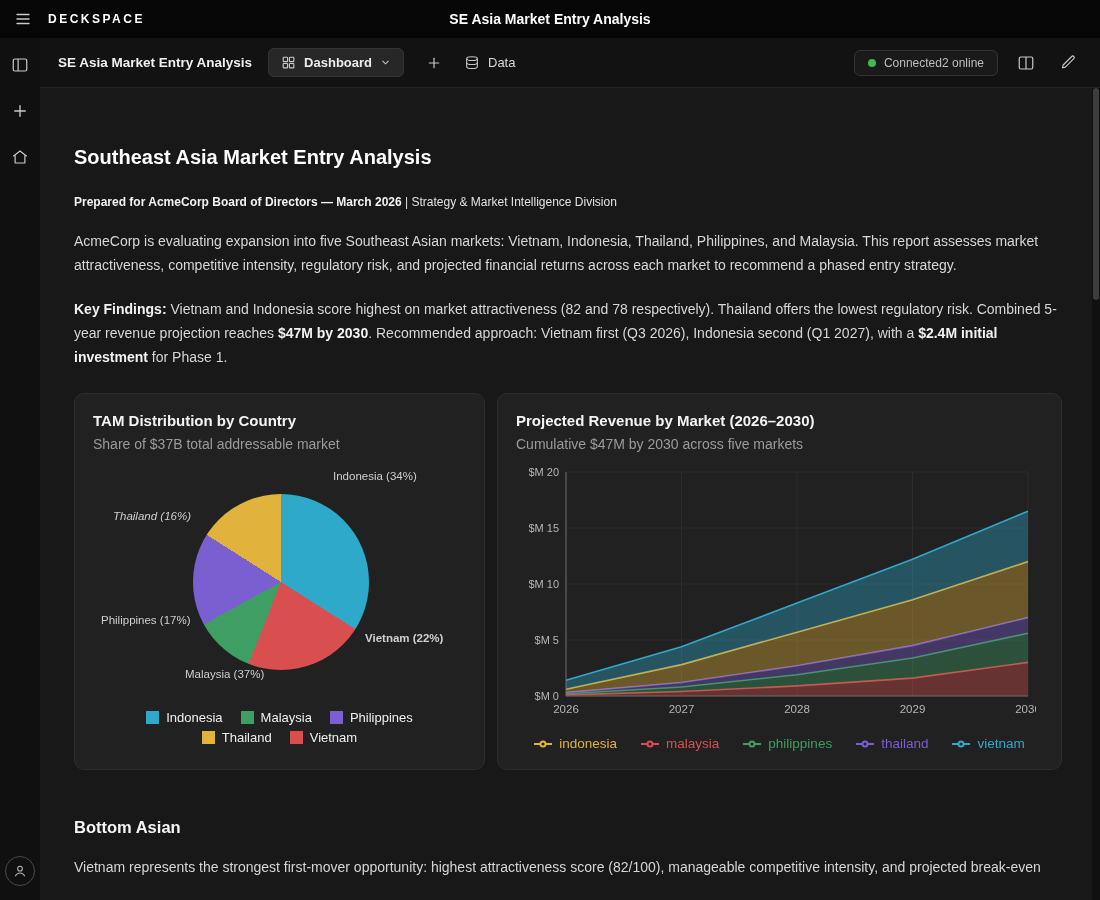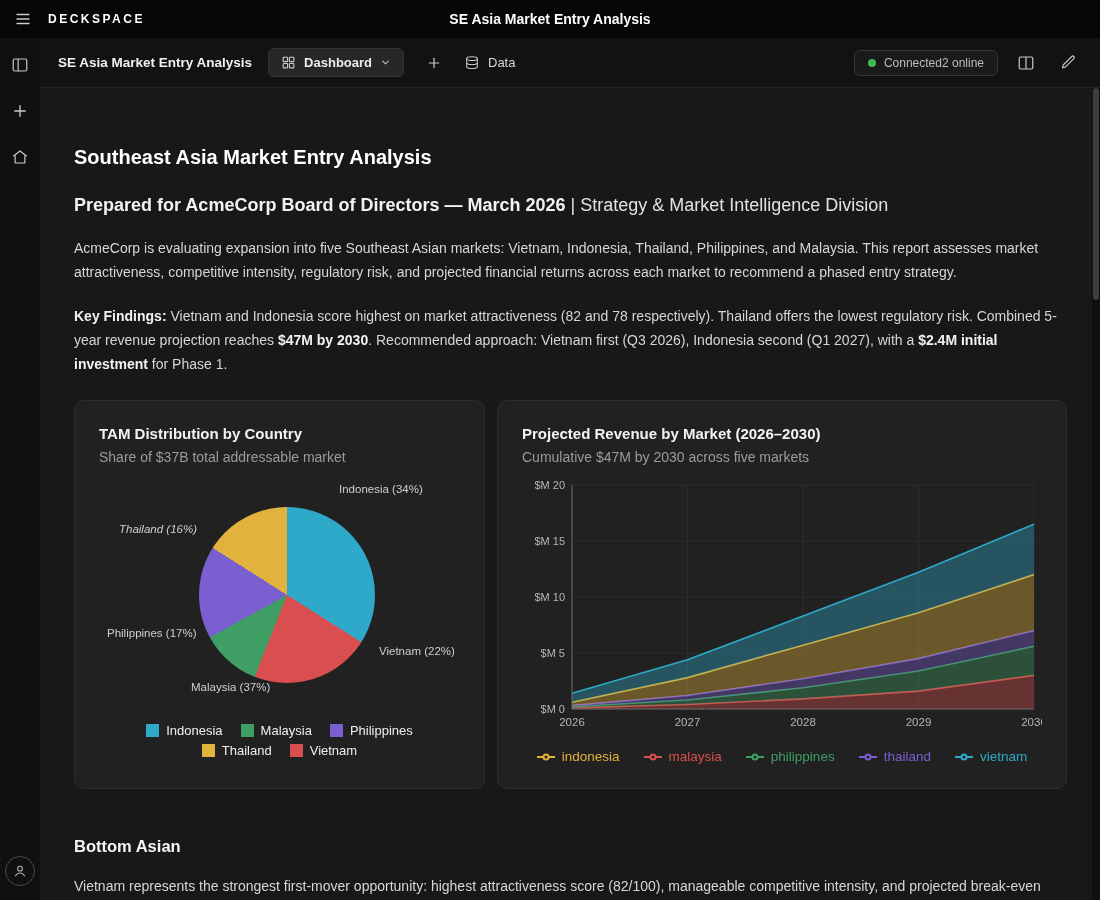--- a/index.html
+++ b/index.html
@@ -28,41 +28,41 @@
   .view-btn { display:flex; align-items:center; gap:8px; background:#272727; border:1px solid #343434; border-radius:6px; padding:6px 12px; font-size:13px; font-weight:bold; color:#ececec; cursor:pointer; }
   .tool-icon-btn { width:28px; height:28px; border-radius:6px; display:flex; align-items:center; justify-content:center; color:#c9c9c9; cursor:pointer; }
   .data-btn { display:flex; align-items:center; gap:8px; font-size:13px; color:#d8d8d8; cursor:pointer; }
   .toolbar-right { margin-left:auto; display:flex; align-items:center; gap:14px; }
   .status-pill { display:flex; align-items:center; gap:8px; border:1px solid #353535; background:#1a1a1a; border-radius:6px; padding:5px 13px; font-size:12px; color:#bdbdbd; cursor:pointer; white-space:nowrap; }
   .status-dot { width:8px; height:8px; border-radius:50%; background:#3fb950; }
 
   
   .content { position:absolute; top:88px; left:40px; right:8px; bottom:0; background:#181818; padding:58px 30px 0 34px; overflow:hidden; }
   .doc-heading { font-size:20px; color:#ffffff; margin-bottom:26px; font-weight:bold; }
-  .byline { font-size:18px; color:#e2e2e2; margin-bottom:20px; }
+  .byline { font-size:12px; color:#e2e2e2; margin-bottom:20px; }
   .body-text { font-size:14px; line-height:1.72; color:#d6d6d6; margin-bottom:20px; max-width:985px; }
   .body-text strong, .byline strong { color:#f2f2f2; }
 
   
   .cards { display:flex; gap:12px; margin:24px 0 48px; }
-  .card { background:#212121; border:1px solid #2d2d2d; border-radius:10px; padding:24px; }
+  .card { background:#212121; border:1px solid #2d2d2d; border-radius:10px; padding:18px; }
   .card-title { font-size:15px; font-weight:bold; color:#f3f3f3; margin-bottom:7px; }
   .card-sub { font-size:14px; color:#9b9b9b; }
   .card-pie { width:411px; flex:0 0 411px; }
   .card-area { flex:1; }
 
   
   .pie-area { position:relative; height:248px; margin-top:4px; }
   .pie { position:absolute; left:100px; top:38px; width:176px; height:176px; border-radius:50%; }
   .pie-callout { position:absolute; font-size:11.5px; color:#cfcfcf; white-space:nowrap; }
   .pc-0 { left:240px; top:14px; }
   .pc-1 { left:20px; top:54px;font-style:italic; }
   .pc-2 { left:8px; top:158px; }
   .pc-3 { left:92px; top:212px; }
-  .pc-4 { left:280px; top:176px; }
+  .pc-4 { left:272px; top:176px;font-weight:bold; }
   .pie-legend { display:flex; flex-direction:column; align-items:center; gap:5px; margin-top:6px; }
   .pie-legend-row { display:flex; gap:18px; }
   .pl-item { display:flex; align-items:center; gap:7px; font-size:13px; color:#efefef; cursor:pointer; }
   .pl-swatch { width:13px; height:13px; display:inline-block; }
 
   
   .area-chart-wrap { margin-top:10px; }
   .area-legend { display:flex; justify-content:center; gap:24px; margin-top:10px; font-size:13.5px; }
   .al-item { display:flex; align-items:center; gap:7px; cursor:pointer; }
   .al-marker { position:relative; width:18px; height:2px; display:inline-block; }

